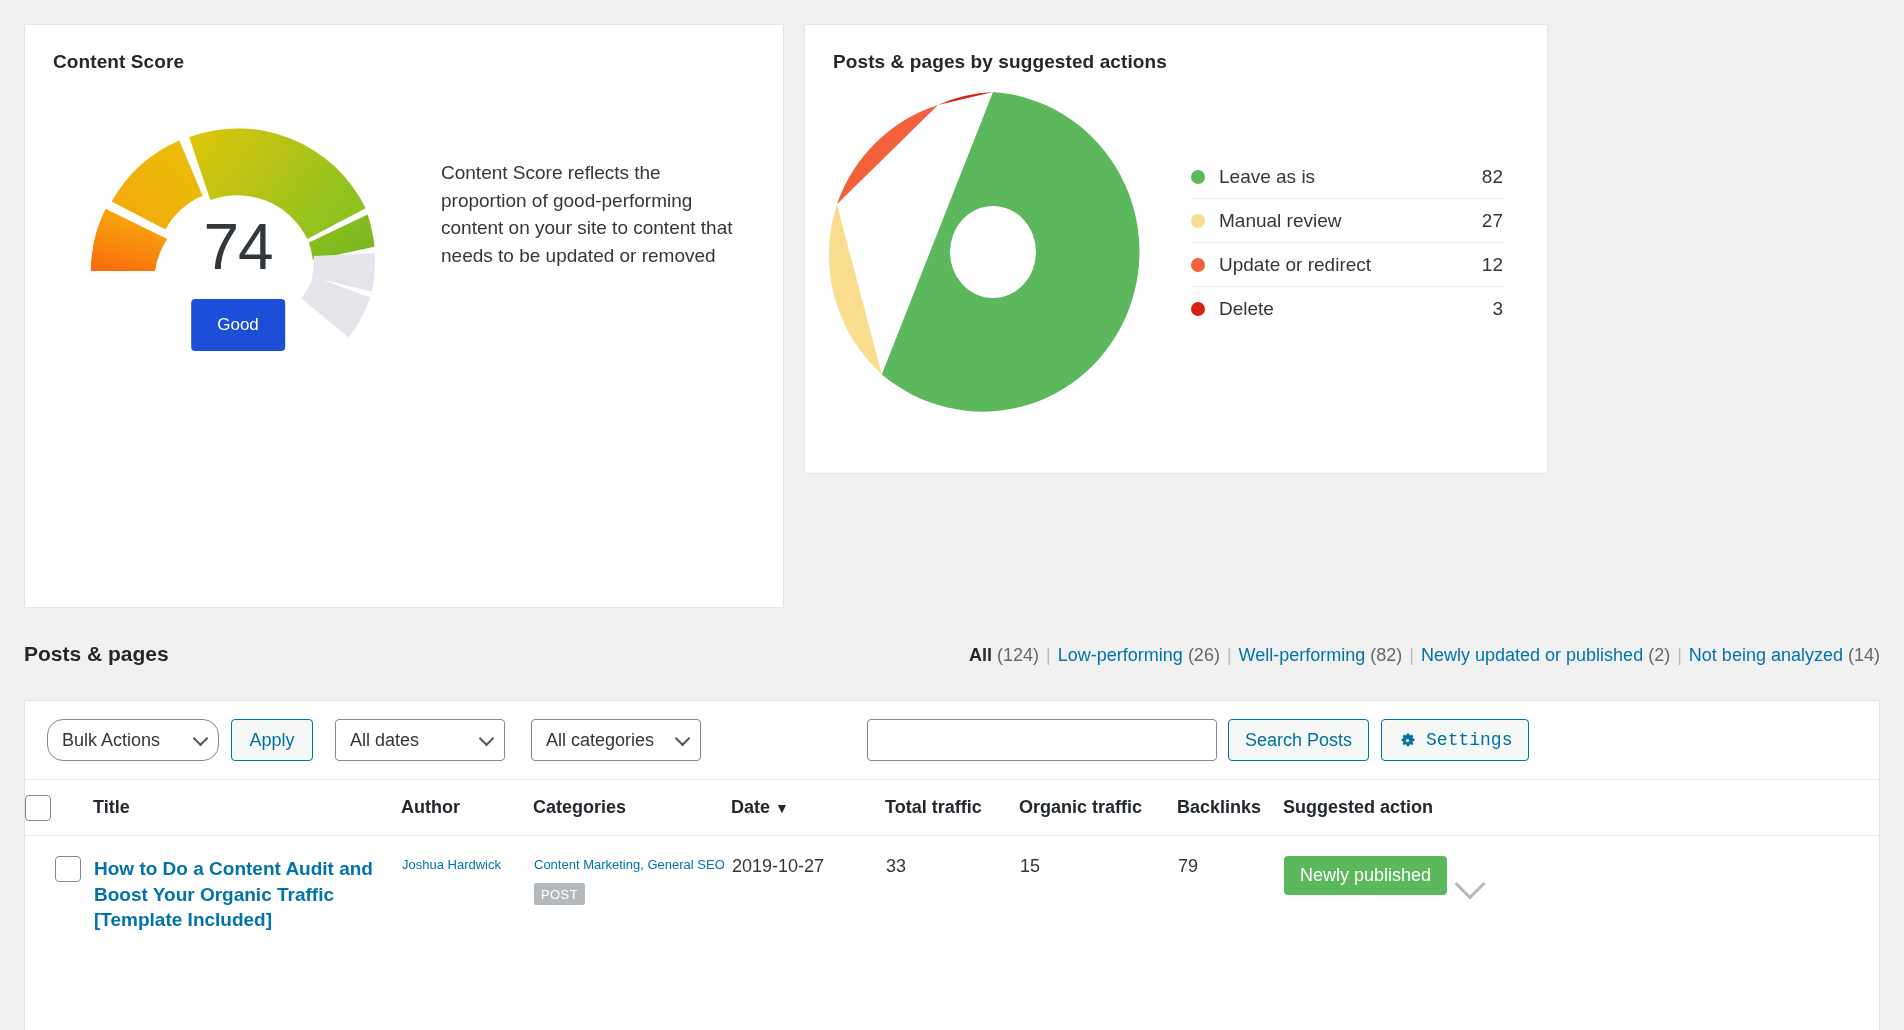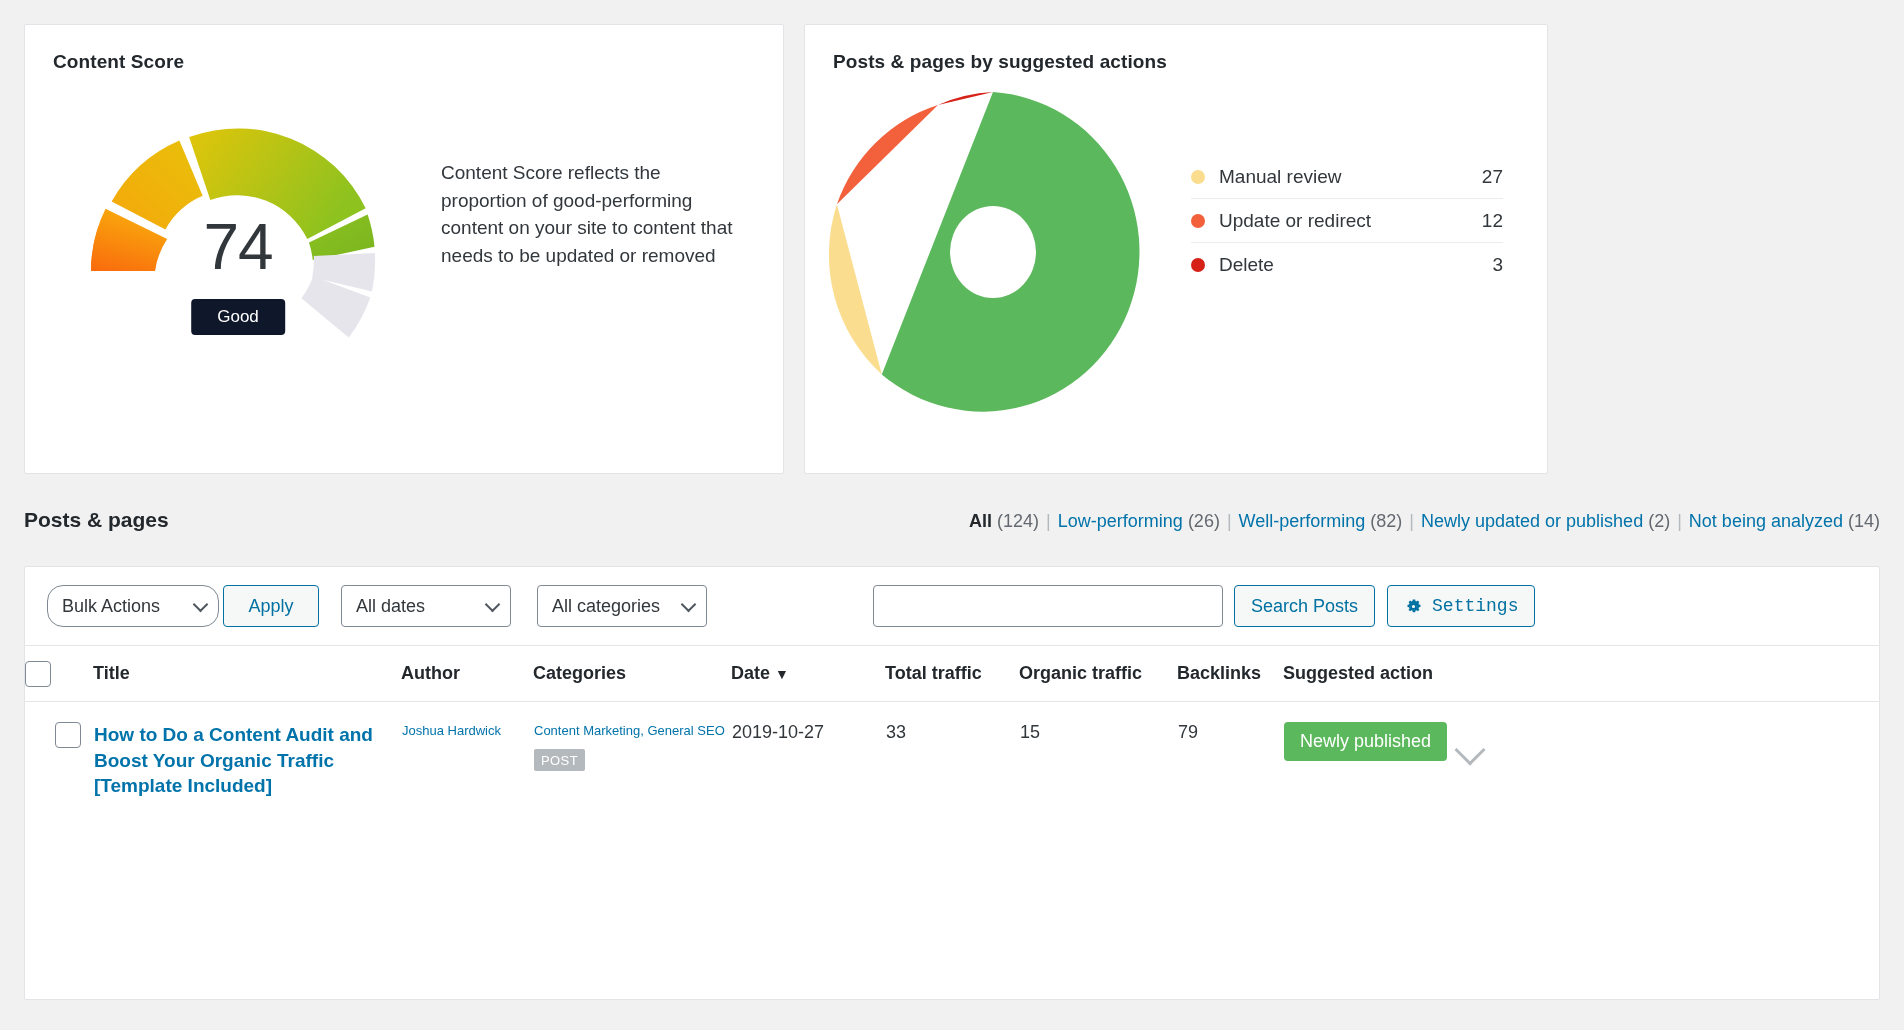--- a/index.html
+++ b/index.html
@@ -24,21 +24,21 @@
     border-radius: 2px;
     position: relative;
   }
   .card-title {
     font-size: 19px;
     font-weight: bold;
     color: #23282d;
     padding: 26px 0 0 28px;
     letter-spacing: .1px;
   }
-  .card-left { width: 760px; height: 450px; }
+  .card-left { width: 760px; height: 584px; }
   .card-right { width: 744px; height: 450px; }
 
   
   .gauge-wrap {
     display: flex;
     align-items: flex-start;
     padding: 18px 0 0 0;
   }
   .gauge {
     position: relative;
@@ -57,24 +57,24 @@
     color: #32373c;
     font-weight: normal;
     line-height: 1;
     letter-spacing: -1px;
   }
   .gauge-badge {
     position: absolute;
     left: 50%;
     transform: translateX(-50%);
     top: 208px;
-    background: #0f172a;
+    background: #1d4ed8;
     color: #fff;
     font-size: 17px;
-    padding: 8px 26px;
+    padding: 16px 26px;
     border-radius: 4px;
     white-space: nowrap;
   }
   .gauge-desc {
     font-size: 19px;
     line-height: 1.45;
     color: #32373c;
     width: 300px;
     margin-left: 38px;
     margin-top: 68px;
@@ -187,21 +187,21 @@
     color: #0071a1;
     border-radius: 4px;
     font-size: 18px;
     display: inline-flex;
     align-items: center;
     justify-content: center;
     padding: 0 16px;
     white-space: nowrap;
     cursor: pointer;
   }
-  .btn-apply { margin-left: 4px; width: 96px; }
+  .btn-apply { margin-left: 12px; width: 82px; }
   .search-field {
     height: 42px;
     border: 1px solid #7e8993;
     border-radius: 4px;
     background: #fff;
     width: 350px;
     margin-left: 166px;
     font-size: 18px;
     padding: 0 10px;
     color: #32373c;
@@ -369,20 +369,25 @@
 
               <path d="M 13.9 117.3 A 157 160 0 0 1 115.0 17.9 Z" fill="#f2603c"></path>
 
               <path d="M 115.0 17.9 A 157 160 0 0 1 170 5 Z" fill="#d62118"></path>
               <ellipse cx="170" cy="165" rx="43" ry="46" fill="#ffffff"></ellipse>
             </g>
           </svg>
         </div>
 
         <div class="legend">
+          <div class="legend-row">
+            <span class="legend-dot" style="background:#5cb85c"></span>
+            <span class="legend-label">Leave as is</span>
+            <span class="legend-value">82</span>
+          </div>
           <div class="legend-row">
             <span class="legend-dot" style="background:#fadd8e"></span>
             <span class="legend-label">Manual review</span>
             <span class="legend-value">27</span>
           </div>
           <div class="legend-row">
             <span class="legend-dot" style="background:#f2603c"></span>
             <span class="legend-label">Update or redirect</span>
             <span class="legend-value">12</span>
           </div>

